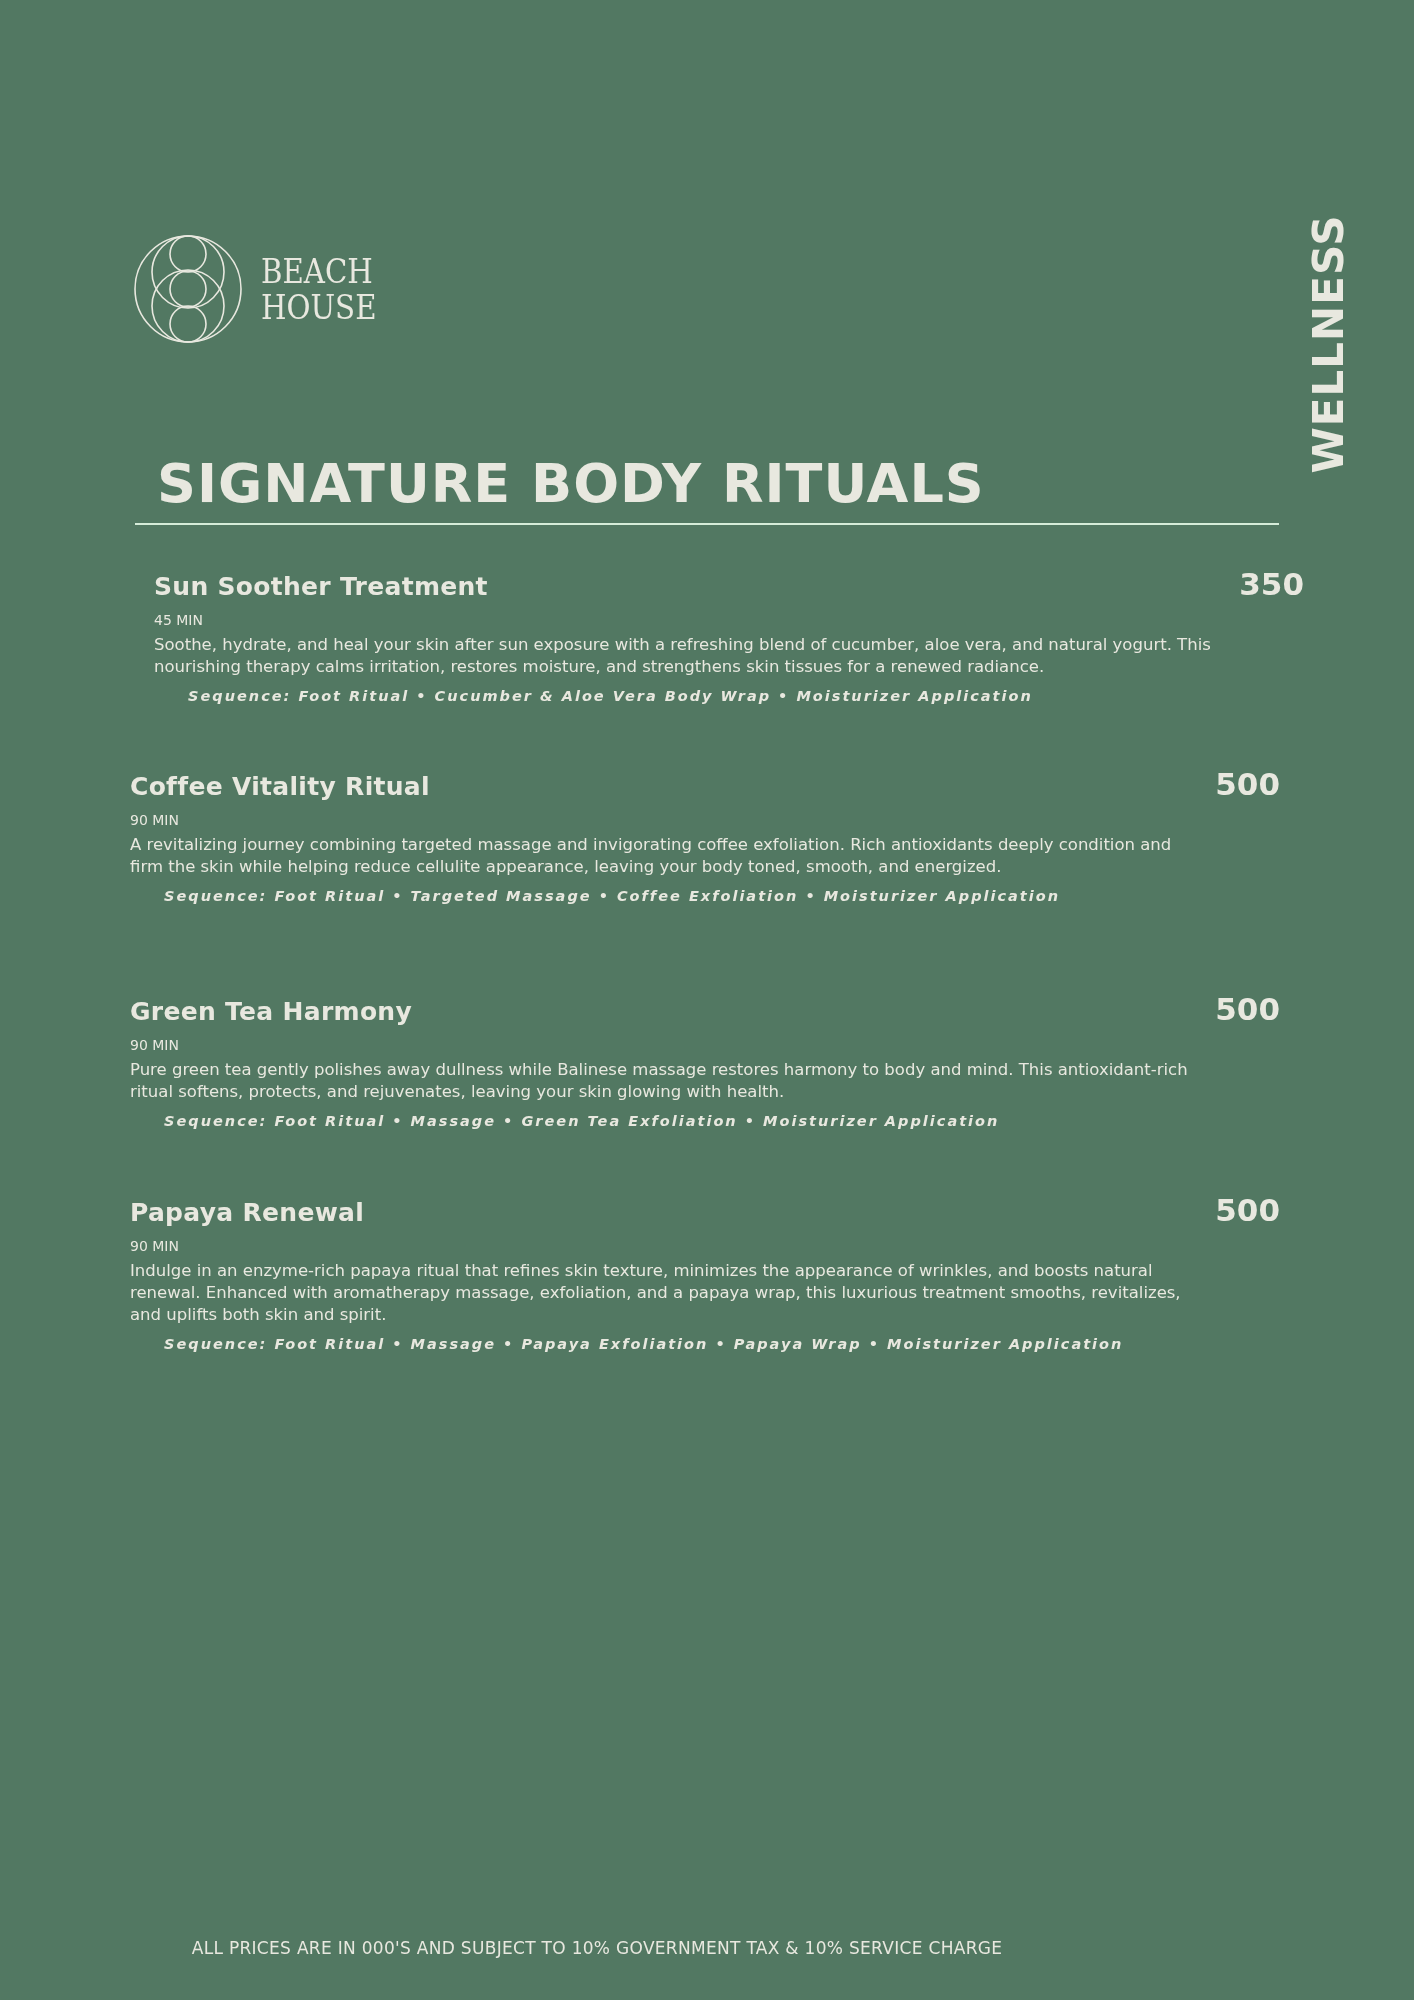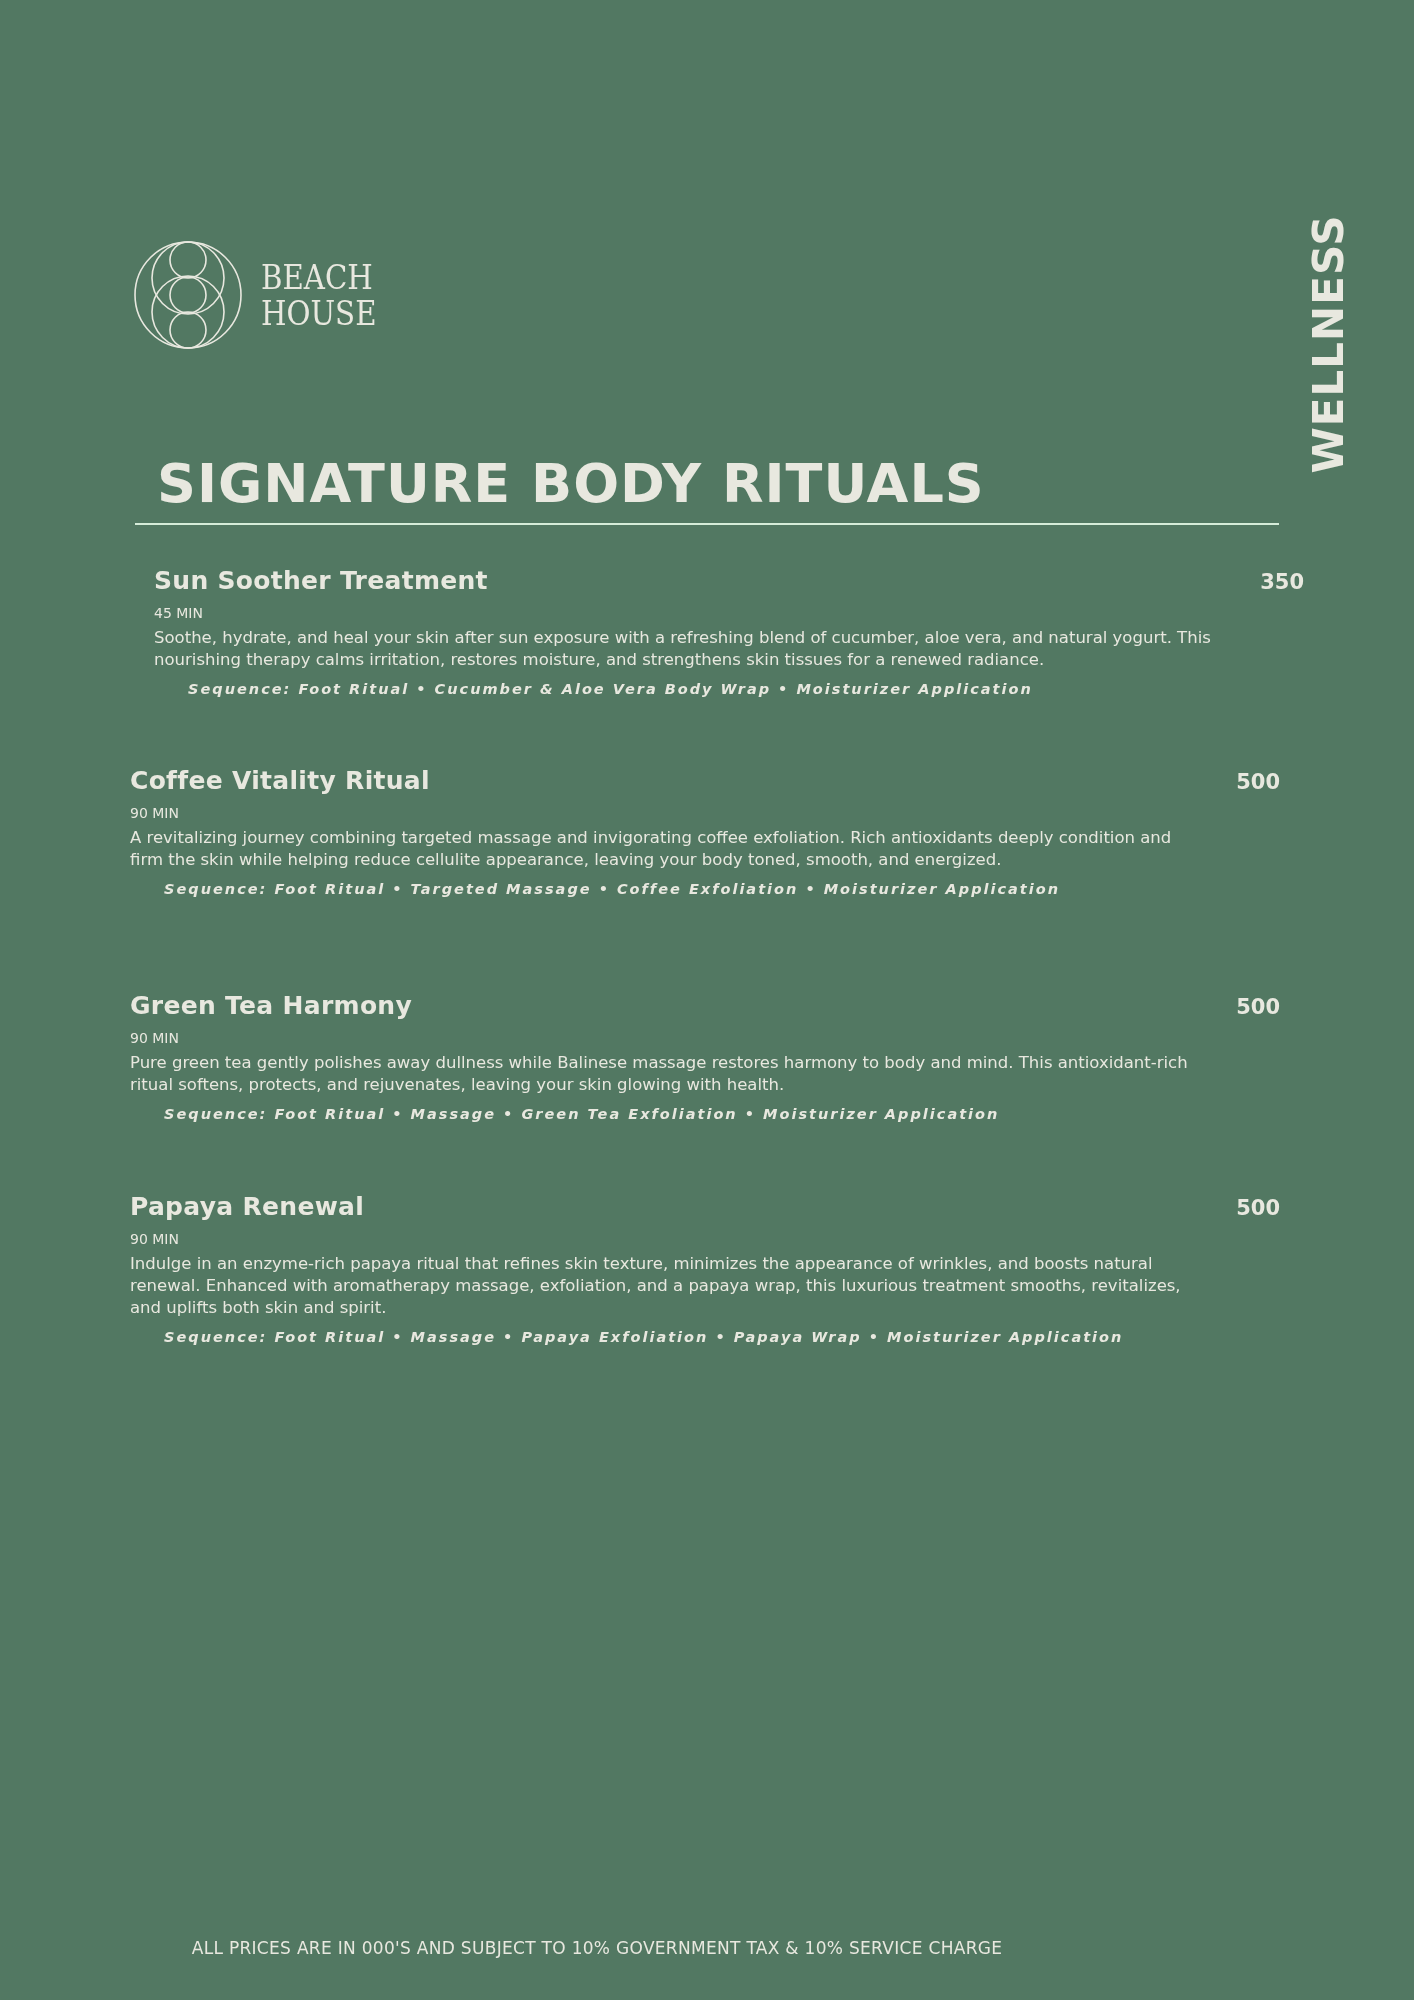--- a/index.html
+++ b/index.html
@@ -11,21 +11,21 @@
       height: 2000px;
       background: #527862;
       color: #e8e8df;
       font-family: "DejaVu Sans", sans-serif;
       position: relative;
       overflow: hidden;
     }
     .logo {
       position: absolute;
       left: 133px;
-      top: 240px;
+      top: 234px;
       display: flex;
       align-items: center;
     }
     .logo svg { display: block; }
     .logo-text {
       margin-left: 18px;
       font-family: "DejaVu Serif", serif;
       font-weight: normal;
       font-size: 34px;
       line-height: 36px;
@@ -86,21 +86,21 @@
     }
     .t-name {
       font-family: "DejaVu Sans", sans-serif;
       font-size: 25px;
       font-weight: bold;
       color: #e8e8df;
       letter-spacing: 0.3px;
     }
     .t-price {
       font-family: "DejaVu Sans", sans-serif;
-      font-size: 21px;
+      font-size: 31px;
       font-weight: bold;
       color: #e8e8df;
     }
     .t-duration {
       font-family: "DejaVu Sans", sans-serif;
       font-size: 14px;
       font-weight: normal;
       margin-top: 10px;
       color: #e8e8df;
     }

